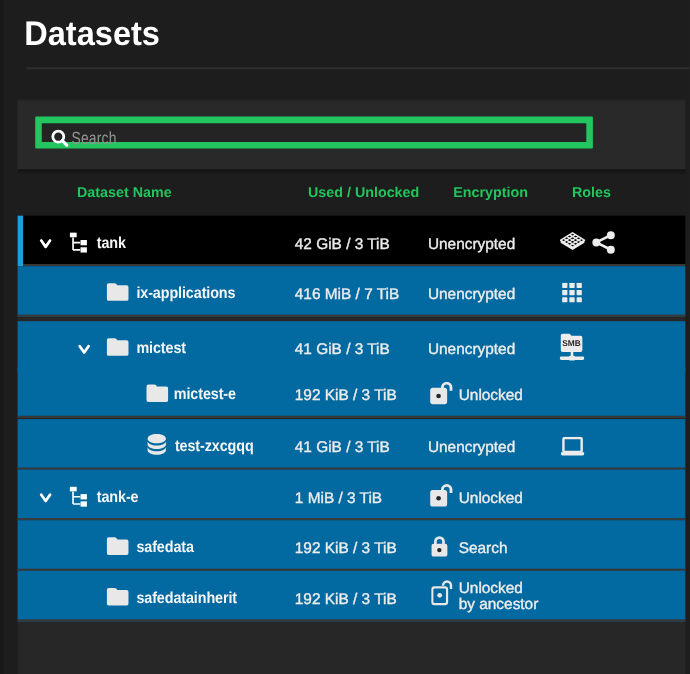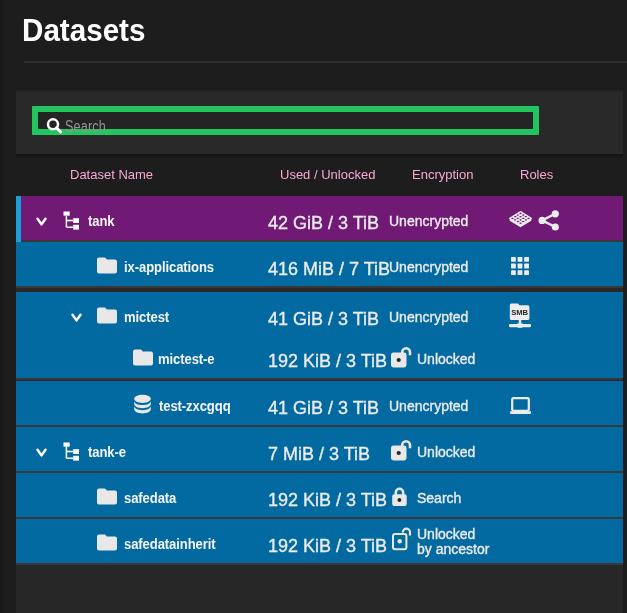--- a/index.html
+++ b/index.html
@@ -21,26 +21,26 @@
   .toolbar { position:absolute; left:0; top:0; width:607px; height:66px; background:#292929; }
   .shadtop { position:absolute; left:0; width:607px; height:5px; background:linear-gradient(rgba(0,0,0,0.4),rgba(0,0,0,0)); z-index:5; }
   .search {
     position:absolute; left:16px; top:17.5px; width:507px; height:29.5px;
     background:#242424; border:6px solid #22c55e; border-radius:1px;
   }
   .search .mag { position:absolute; left:8px; top:5px; }
   .search .ph { position:absolute; left:26.5px; top:6.5px; font-size:16px; color:#949494;
     letter-spacing:0.2px; transform:scaleX(0.79); transform-origin:left top; }
   .thead { position:absolute; left:0; top:66px; width:607px; height:42px; background:#1d1d1d; }
-  .thead span { position:absolute; top:13px; font-size:13px; font-weight:normal; color:#f9a8d4;padding-left:10px; }
+  .thead span { position:absolute; top:13px; font-size:13px; font-weight:bold; color:#22c55e;padding-left:10px; }
   .row { position:absolute; left:0; width:607px; height:46px; background:#0369a1; border-bottom:2px solid #383838; }
-  .row.sel { background:#701a75; }
+  .row.sel { background:#000000; }
   .selbar { position:absolute; left:0; top:0; width:5px; height:46px; background:#1b9fd8; }
   .name { font-size:14.5px; font-weight:bold; color:#f5f5f5; letter-spacing:-0.1px; transform:scaleX(0.9); transform-origin:left top; display:inline-block; }
-  .val  { font-size:18px; color:#ececec; -webkit-text-stroke:0.35px #ececec; }
+  .val  { font-size:14px; color:#ececec; -webkit-text-stroke:0.35px #ececec; }
   .enc-txt { font-size:14px; color:#ececec; -webkit-text-stroke:0.35px #ececec; }
   .enc2 { font-size:14px; color:#ececec; line-height:15.5px; -webkit-text-stroke:0.35px #ececec; }
   svg { display:block; }
 </style>
 </head>
 <body>
 <div class="leftstrip"></div>
 <h1 class="title">Datasets</h1>
 <div class="titleline"></div>
 
@@ -169,21 +169,21 @@
       <svg width="15" height="14" viewBox="0 0 15 14" style="position:absolute;left:18.25px;top:18.5px">
         <path d="M3.5 3.7 L7.5 9.4 L11.5 3.7" fill="none" stroke="#fff" stroke-width="2.5" stroke-linecap="round" stroke-linejoin="round"></path>
       </svg>
       <svg width="17" height="20" viewBox="0 0 17 20" style="position:absolute;left:46.5px;top:15px">
 <rect x="0.5" y="0.5" width="6.2" height="4.2" fill="#fff"></rect>
 <path d="M3.4 4.9 V16.2 M3.4 9.6 H10 M3.4 16.2 H10" fill="none" stroke="#fff" stroke-width="1.5"></path>
 <rect x="10.2" y="7.2" width="5.8" height="4.8" fill="#fff"></rect>
 <rect x="10.2" y="13.8" width="5.8" height="4.8" fill="#fff"></rect>
 </svg>
       <span class="name" style="position:absolute;left:72px;top:16.5px">tank-e</span>
-      <span class="val" style="position:absolute;left:252px;top:17px">7 MiB / 3 TiB</span>
+      <span class="val" style="position:absolute;left:252px;top:17px">1 MiB / 3 TiB</span>
       <svg width="21" height="22" viewBox="0 0 21 22" style="position:absolute;left:375px;top:13px">
 <path d="M11.2 6.5 V5.2 A3.9 3.9 0 0 1 19 5.2 V8.2" fill="none" stroke="#e8e8e8" stroke-width="2.6"></path>
 <rect x="0" y="5.5" width="15.5" height="15" rx="2.4" fill="#e8e8e8"></rect>
 <circle cx="7.7" cy="13" r="2.1" fill="#272727"></circle>
 </svg>
       <span class="enc-txt" style="position:absolute;left:401px;top:17px">Unlocked</span>
     </div>
 <div class="row" style="top:385px">
       <svg width="20" height="17" viewBox="0 0 20 17" style="position:absolute;left:81.0px;top:15px">
         <path d="M2 0.5 h5.4 c0.55 0 1 0.2 1.3 0.6 l1 1.3 h8.3 a2 2 0 0 1 2 2 v10.1 a2 2 0 0 1 -2 2 H2 a2 2 0 0 1 -2 -2 V2.5 a2 2 0 0 1 2 -2 z" fill="#e8e8e8"></path>

